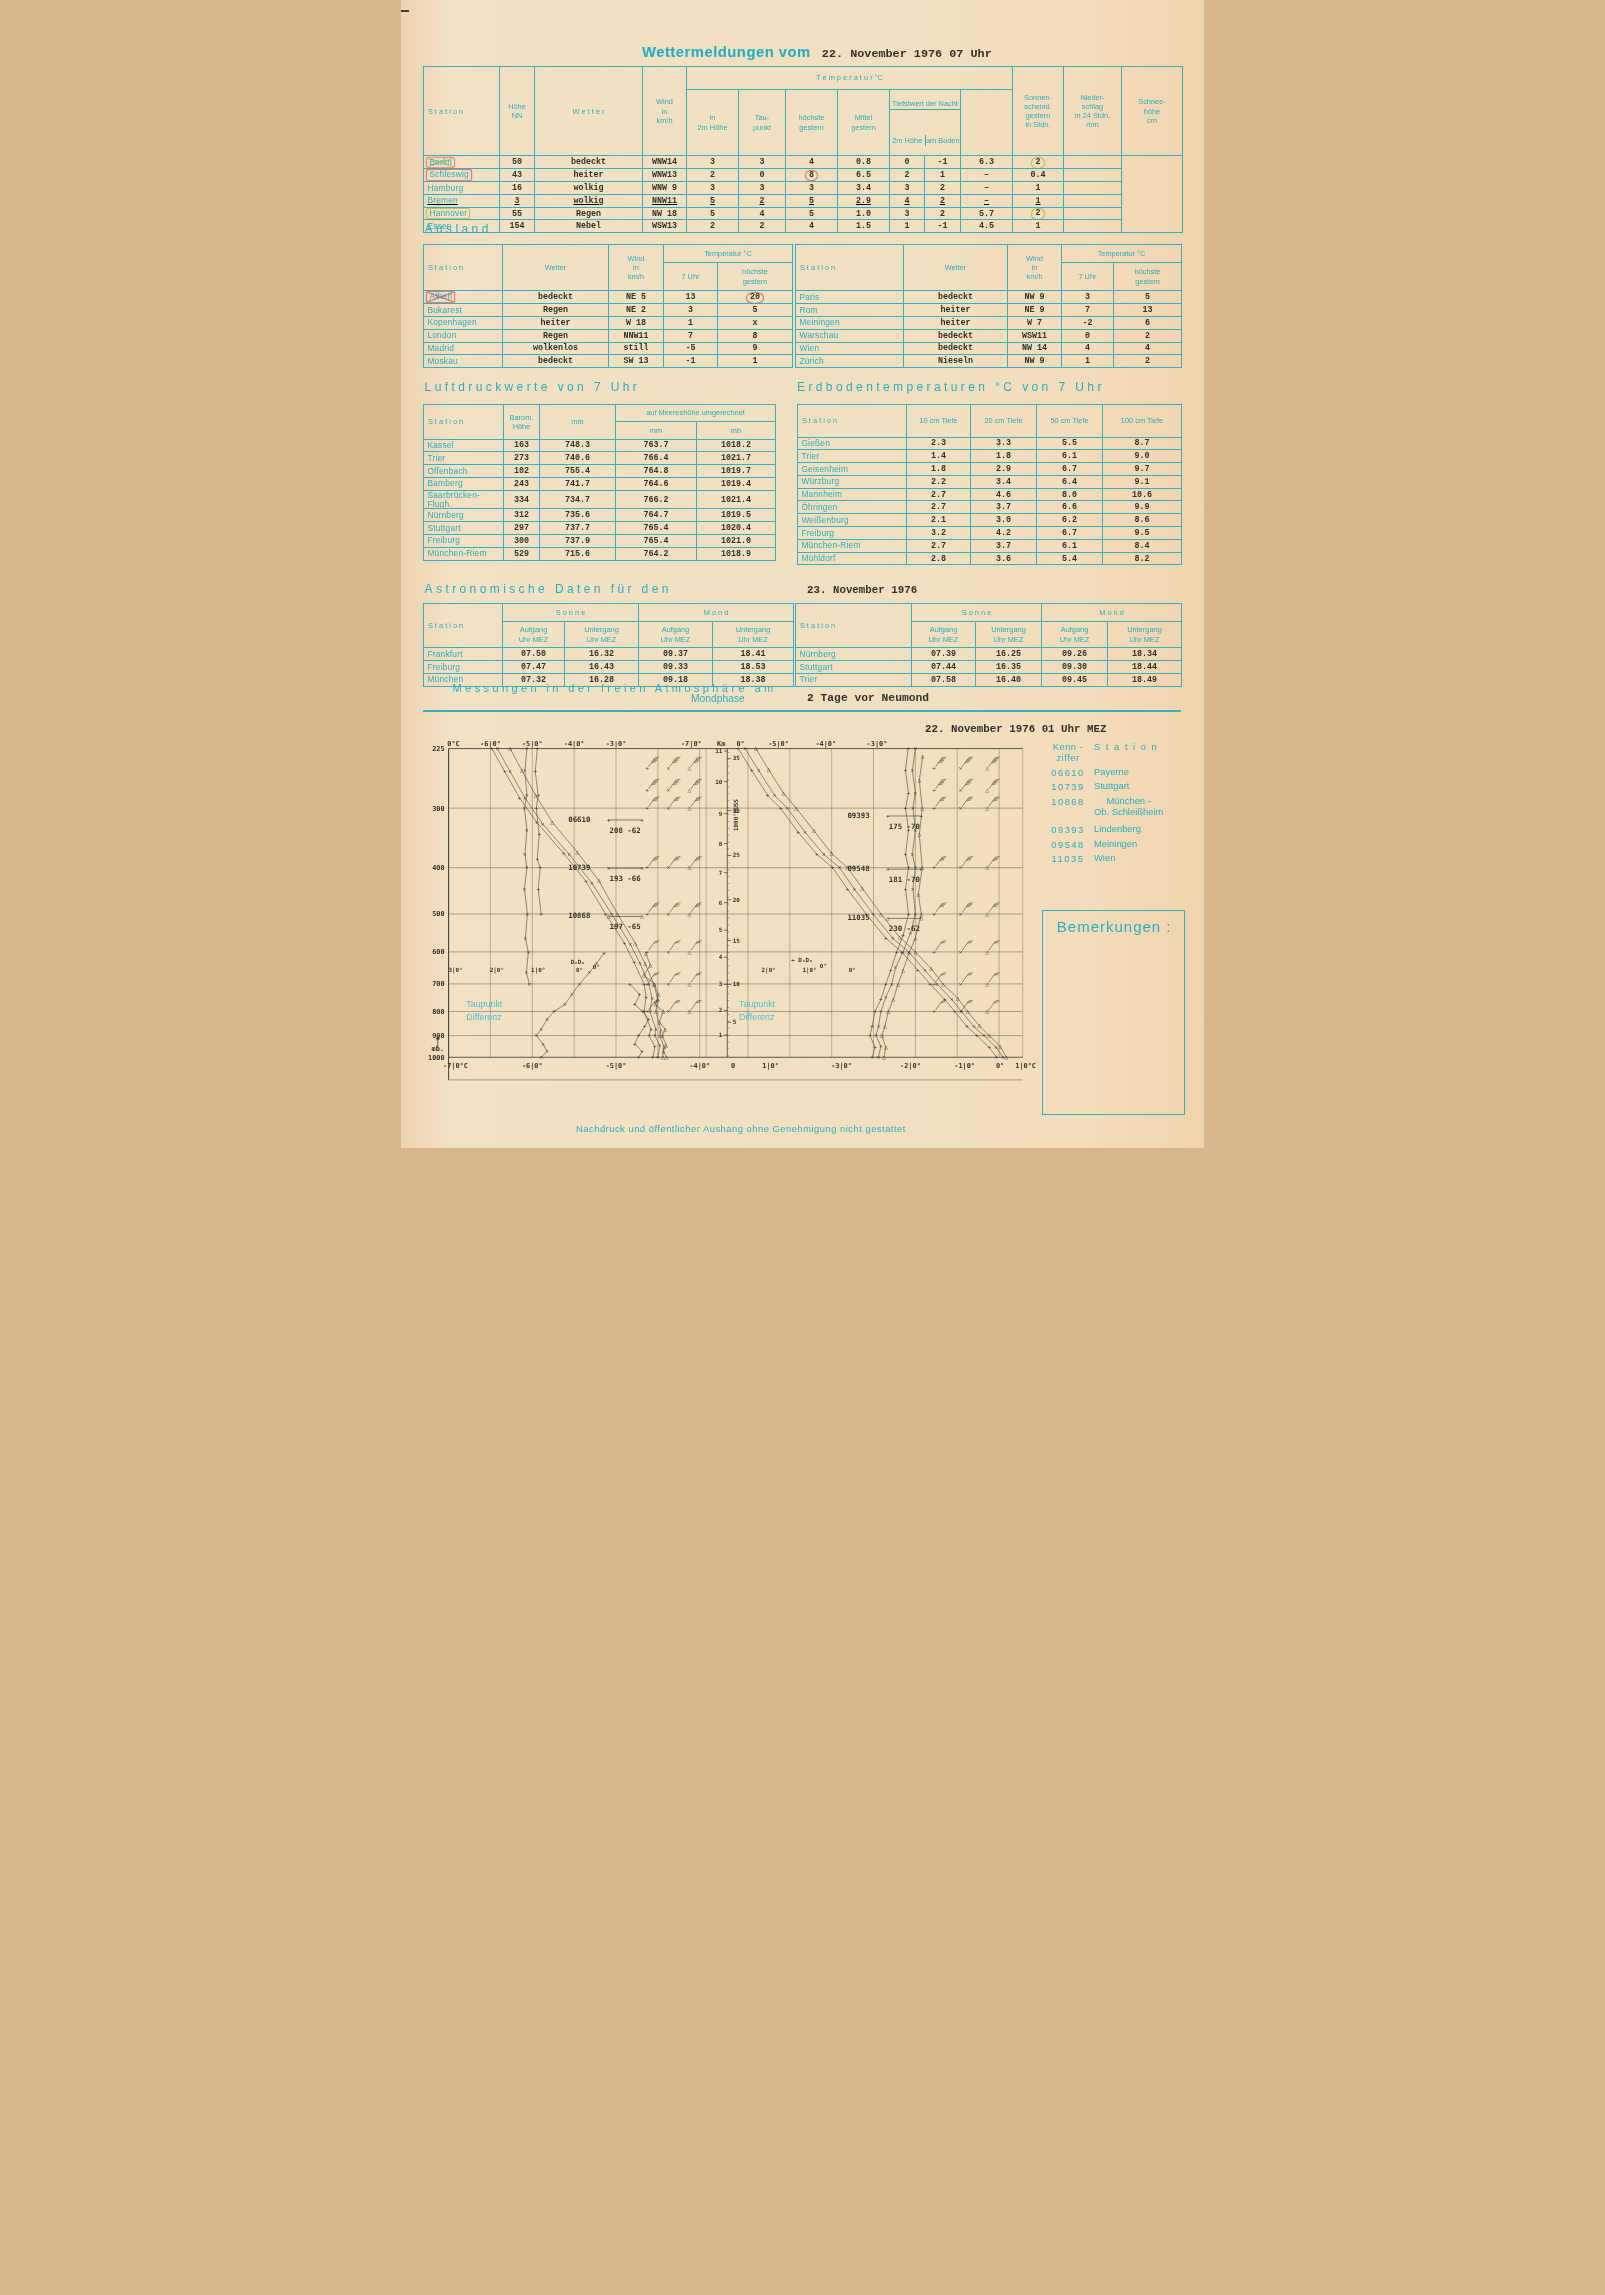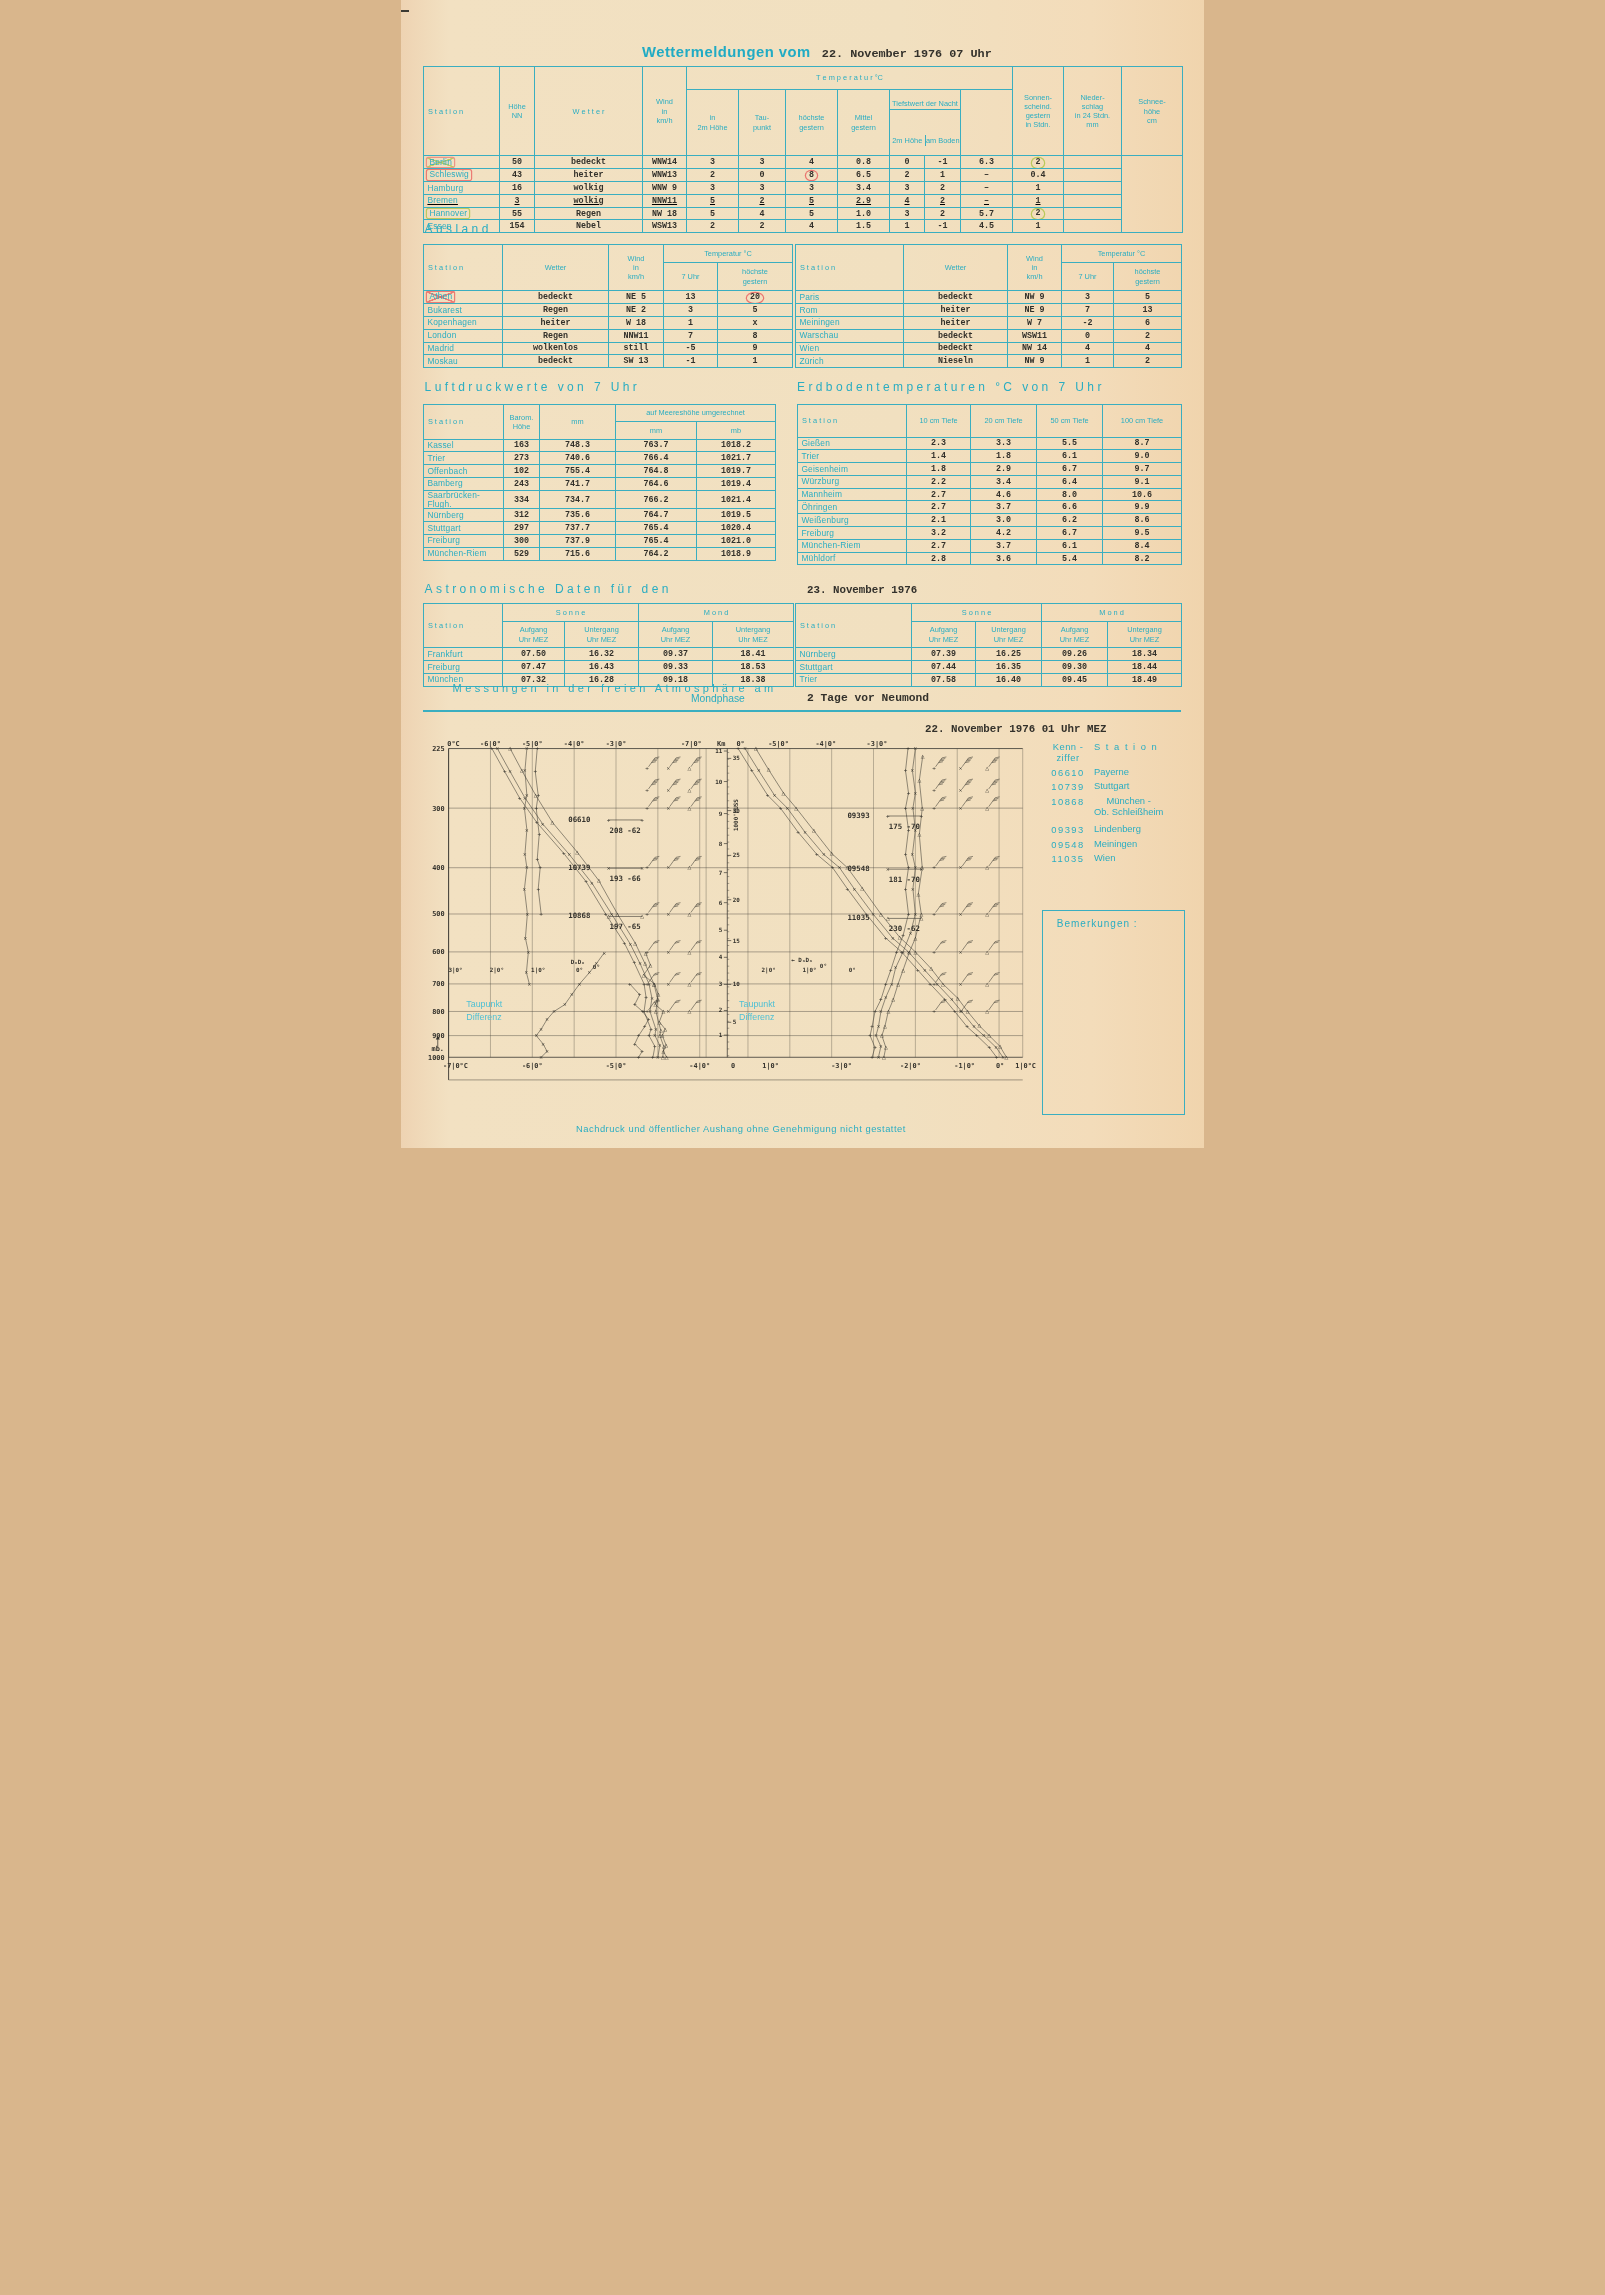--- a/index.html
+++ b/index.html
@@ -34,21 +34,21 @@
   .scrawl{box-shadow:0 0 0 1.2px rgba(233,90,90,.55);border-radius:1.5px;
      background:linear-gradient(to top right,transparent 45%,rgba(180,198,78,.85) 47%,rgba(180,198,78,.85) 53%,transparent 55%),
                 linear-gradient(to top left,transparent 45%,rgba(180,198,78,.85) 47%,rgba(180,198,78,.85) 53%,transparent 55%);}
   .circle-red{box-shadow:0 0 0 1.2px rgba(233,90,90,.8);border-radius:50%;padding:0 3px;}
   .circle-green{box-shadow:0 0 0 1.2px rgba(180,198,78,.9);border-radius:50%;padding:0 3px;}
   .divider{position:absolute;left:22px;width:758px;height:1.5px;background:#3aaec0;}
   .legend-row{display:flex;margin-bottom:3.4px;}
   .legend-code{width:52px;font-size:9.4px;color:#2aadc2;letter-spacing:1.5px;}
   .legend-name{font-size:9.4px;color:#2aadc2;white-space:pre-line;line-height:1.15;}
   .bem-box{position:absolute;border:1px solid #3aaec0;}
-  .bem-label{font-size:10px;color:#2aadc2;letter-spacing:1px;padding:6.9px 0 0 13.8px;}
+  .bem-label{font-size:15px;color:#2aadc2;letter-spacing:1px;padding:6.9px 0 0 13.8px;}
   .footer{position:absolute;font-size:9.4px;color:#2aadc2;letter-spacing:0.5px;}
   svg text{user-select:none;}
   .axt{font:bold 14px "DejaVu Sans Mono",monospace;fill:#33312b;}
   .axs{font:bold 12px "DejaVu Sans Mono",monospace;fill:#33312b;}
   .cyt{font:18px "Liberation Sans",sans-serif;fill:#4fc0d4;}
 </style>
 </head>
 <body>
 
 <div class="page">

